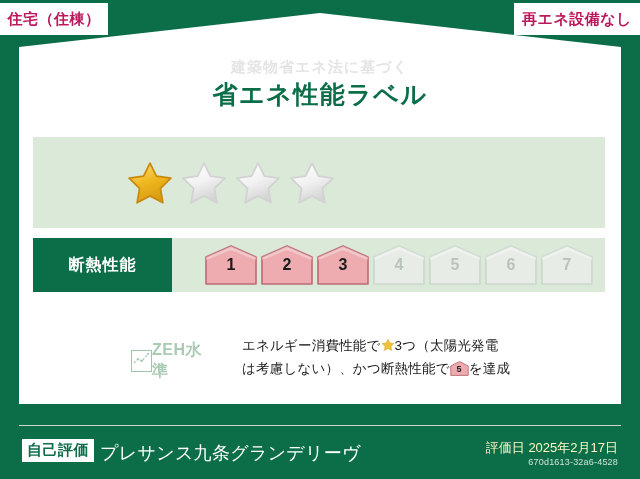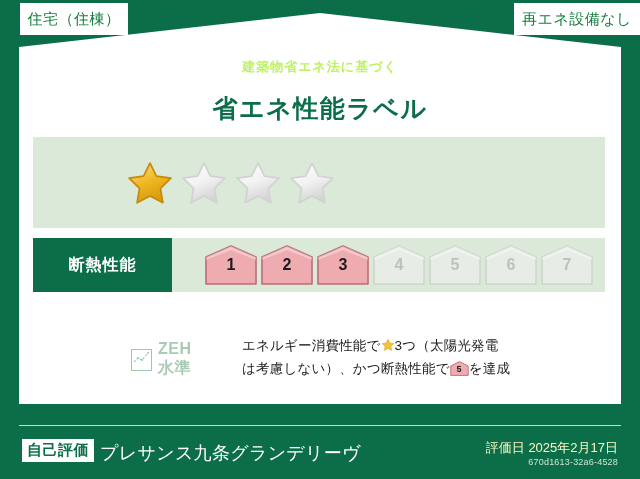--- a/index.html
+++ b/index.html
@@ -12,31 +12,30 @@
 
   
   .roof{
     position:absolute;left:19px;top:13px;width:602px;height:391px;
     background:#ffffff;
     clip-path:polygon(50% 0%, 100% 8.7%, 100% 100%, 0% 100%, 0% 8.7%);
   }
 
   
   .corner-tag{
-    position:absolute;background:#ffffff;color:#15803d;
-    font-weight:normal;display:flex;align-items:center;justify-content:center;
+    position:absolute;background:#ffffff;color:#be185d;
+    font-weight:bold;display:flex;align-items:center;justify-content:center;
     letter-spacing:.5px;
-    margin-left:20px;
   }
   #tag-left{left:0;top:3px;width:108px;height:32px;font-size:15px;}
   #tag-right{right:0;top:3px;width:126px;height:32px;font-size:15px;}
 
   
   .title-wrap{position:absolute;left:0;top:58px;width:640px;text-align:center;}
-  .title-sub{font-size:13px;font-weight:bold;color:#bef264;letter-spacing:1px;margin-bottom:16px;}
+  .title-sub{font-size:15px;font-weight:bold;color:#e5e5e5;letter-spacing:1px;margin-bottom:1px;}
   .title-main{font-size:25px;font-weight:bold;color:#0c6e48;letter-spacing:1.5px;}
 
   
   .row{position:absolute;left:33px;width:572px;display:flex;}
   #row-energy{top:137px;height:91px;}
   #row-insul{top:238px;height:54px;}
   .row-label{
     width:139px;flex:0 0 139px;background:#0c6e48;color:#fff;
     display:flex;flex-direction:column;align-items:center;justify-content:center;
     font-weight:bold;font-size:16px;line-height:1.45;letter-spacing:1px;
@@ -55,21 +54,21 @@
   .house svg{position:absolute;left:0;top:0;}
   .house span{
     position:absolute;left:0;top:12px;width:54px;text-align:center;
     font-size:16px;font-weight:bold;
   }
   .house.on span{color:#1b1b1b;}
   .house.off span{color:#b9c4b9;}
 
   
   #zeh-row{position:absolute;left:33px;top:334px;width:572px;display:flex;align-items:flex-start;}
-  #zeh-badge{display:flex;align-items:center;gap:6px;width:173px;flex:0 0 173px;padding-top:6px;padding-left:98px;box-sizing:border-box;}
+  #zeh-badge{display:flex;align-items:center;width:173px;flex:0 0 173px;padding-top:6px;padding-left:98px;box-sizing:border-box;}
   #zeh-icon{width:22px;height:20px;border:1.5px solid #9fc6ab;background:#fff;display:block;}
   #zeh-text{font-size:16px;font-weight:bold;color:#a9cbb3;letter-spacing:.5px;}
   #zeh-desc{font-size:13.5px;color:#1b1b1b;line-height:1.72;letter-spacing:.2px;margin-left:36px;}
   .mini-star{display:inline-block;vertical-align:-2px;width:14px;height:14px;}
   .mini-house{display:inline-block;vertical-align:-3px;width:19px;height:15px;position:relative;}
   .mini-house svg{position:absolute;left:0;top:0;}
   .mini-house b{position:absolute;left:0;top:1px;width:19px;text-align:center;font-size:9px;color:#222;font-weight:bold;}
 
   
   #divider{position:absolute;left:19px;top:425px;width:602px;height:1px;background:#cfd8cf;}

